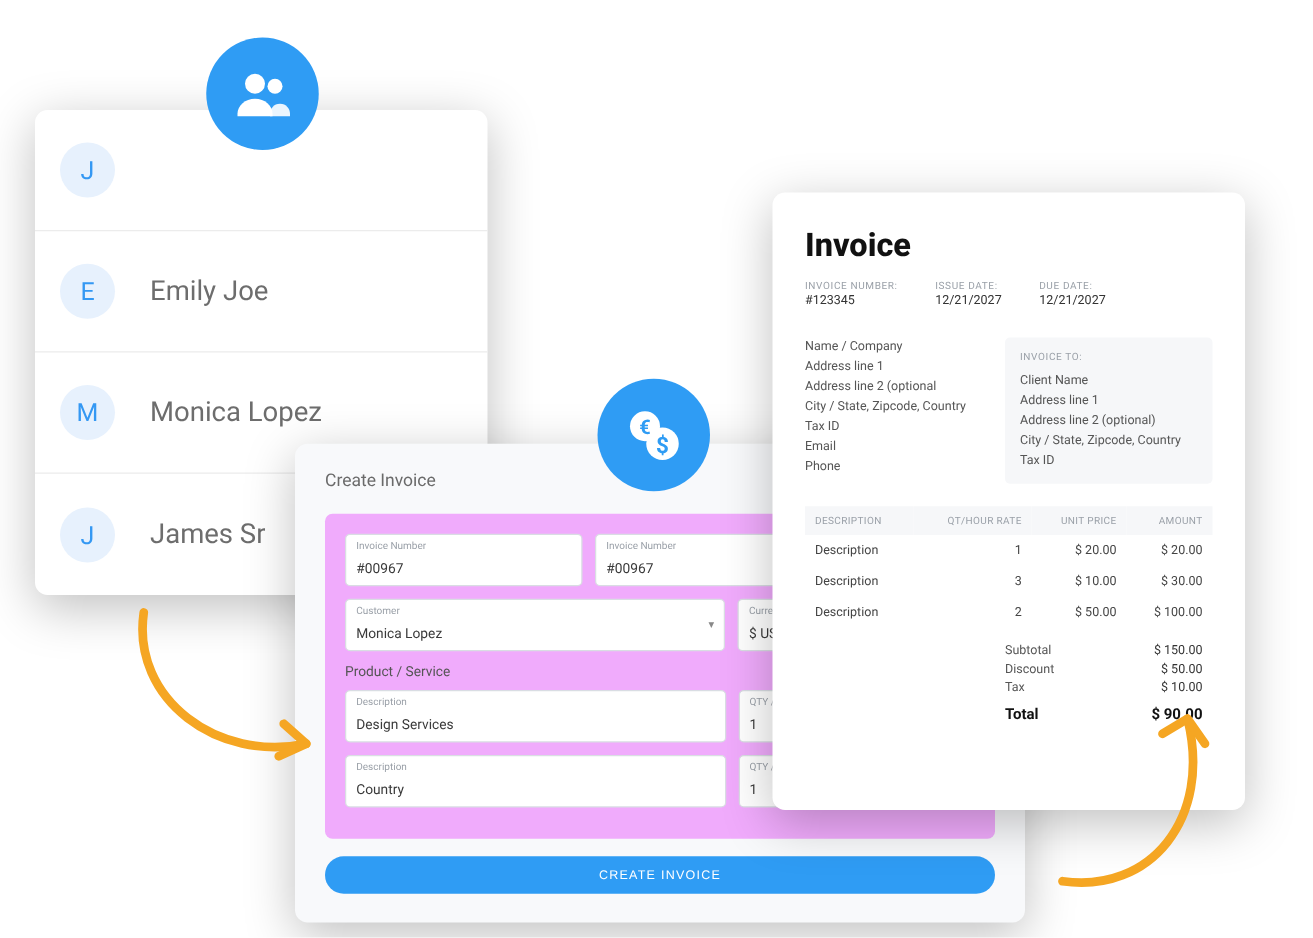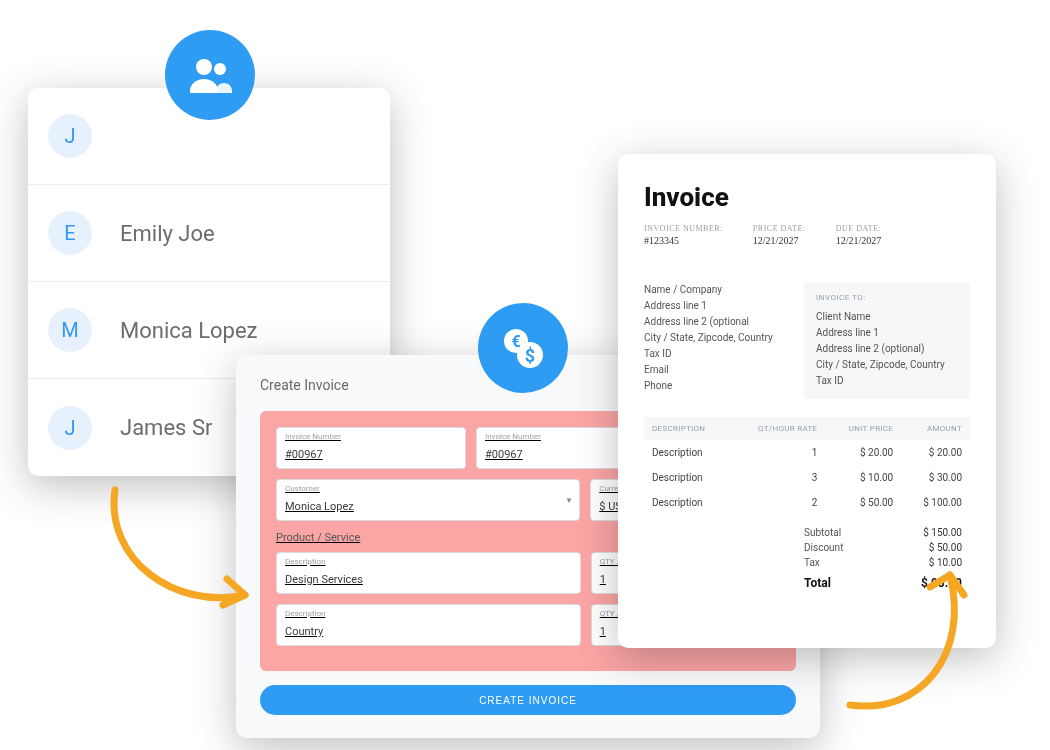--- a/index.html
+++ b/index.html
@@ -61,26 +61,25 @@
     height: 383px;
     background: #f8f9fb;
     padding: 22px 24px 18px;
   }
   .ci-title {
     font-size: 14px;
     color: #6a6a6a;
     margin-bottom: 18px;
   }
   .ci-inner {
-    background: #fca5a5;
+    background: #f0abfc;
     border-radius: 6px;
     padding: 16px 16px 8px;
     height: 260px;
     overflow: hidden;
-    text-decoration: underline;
   }
   .ci-row { display: flex; gap: 10px; margin-bottom: 10px; }
   .field {
     border: 1px solid #d9dde3;
     border-radius: 4px;
     padding: 4px 8px 6px;
     flex: 1;
     background: #fff;
     position: relative;
     min-width: 0;
@@ -134,21 +133,21 @@
     padding: 28px 26px;
     font-size: 10px;
     color: #555;
   }
   .inv-title {
     font-size: 26px;
     font-weight: 800;
     color: #111;
     margin-bottom: 12px;
   }
-  .inv-meta { display: flex; gap: 30px; margin-bottom: 36px; font-family: Liberation Serif, serif; }
+  .inv-meta { display: flex; gap: 30px; margin-bottom: 24px; }
   .inv-meta-label { font-size: 8px; color: #9aa0a8; letter-spacing: 0.5px; }
   .inv-meta-val { font-size: 10px; color: #333; margin-top: 2px; }
   .inv-from-to { display: flex; gap: 18px; margin-bottom: 18px; }
   .inv-from, .inv-to { flex: 1; line-height: 1.6; }
   .inv-to { background: #f6f7f9; padding: 10px 12px; border-radius: 4px; }
   .inv-to-label { font-size: 8px; color: #9aa0a8; letter-spacing: 0.5px; margin-bottom: 4px; }
   .inv-table { width: 100%; border-collapse: collapse; }
   .inv-table thead th {
     background: #f6f7f9;
     font-size: 8px;
@@ -282,21 +281,21 @@
 </div>
 
 <div class="card invoice">
   <div class="inv-title">Invoice</div>
   <div class="inv-meta">
     <div>
       <div class="inv-meta-label">INVOICE NUMBER:</div>
       <div class="inv-meta-val">#123345</div>
     </div>
     <div>
-      <div class="inv-meta-label">PRICE DATE:</div>
+      <div class="inv-meta-label">ISSUE DATE:</div>
       <div class="inv-meta-val">12/21/2027</div>
     </div>
     <div>
       <div class="inv-meta-label">DUE DATE:</div>
       <div class="inv-meta-val">12/21/2027</div>
     </div>
   </div>
   <div class="inv-from-to">
     <div class="inv-from">
       <div>Name / Company</div>

